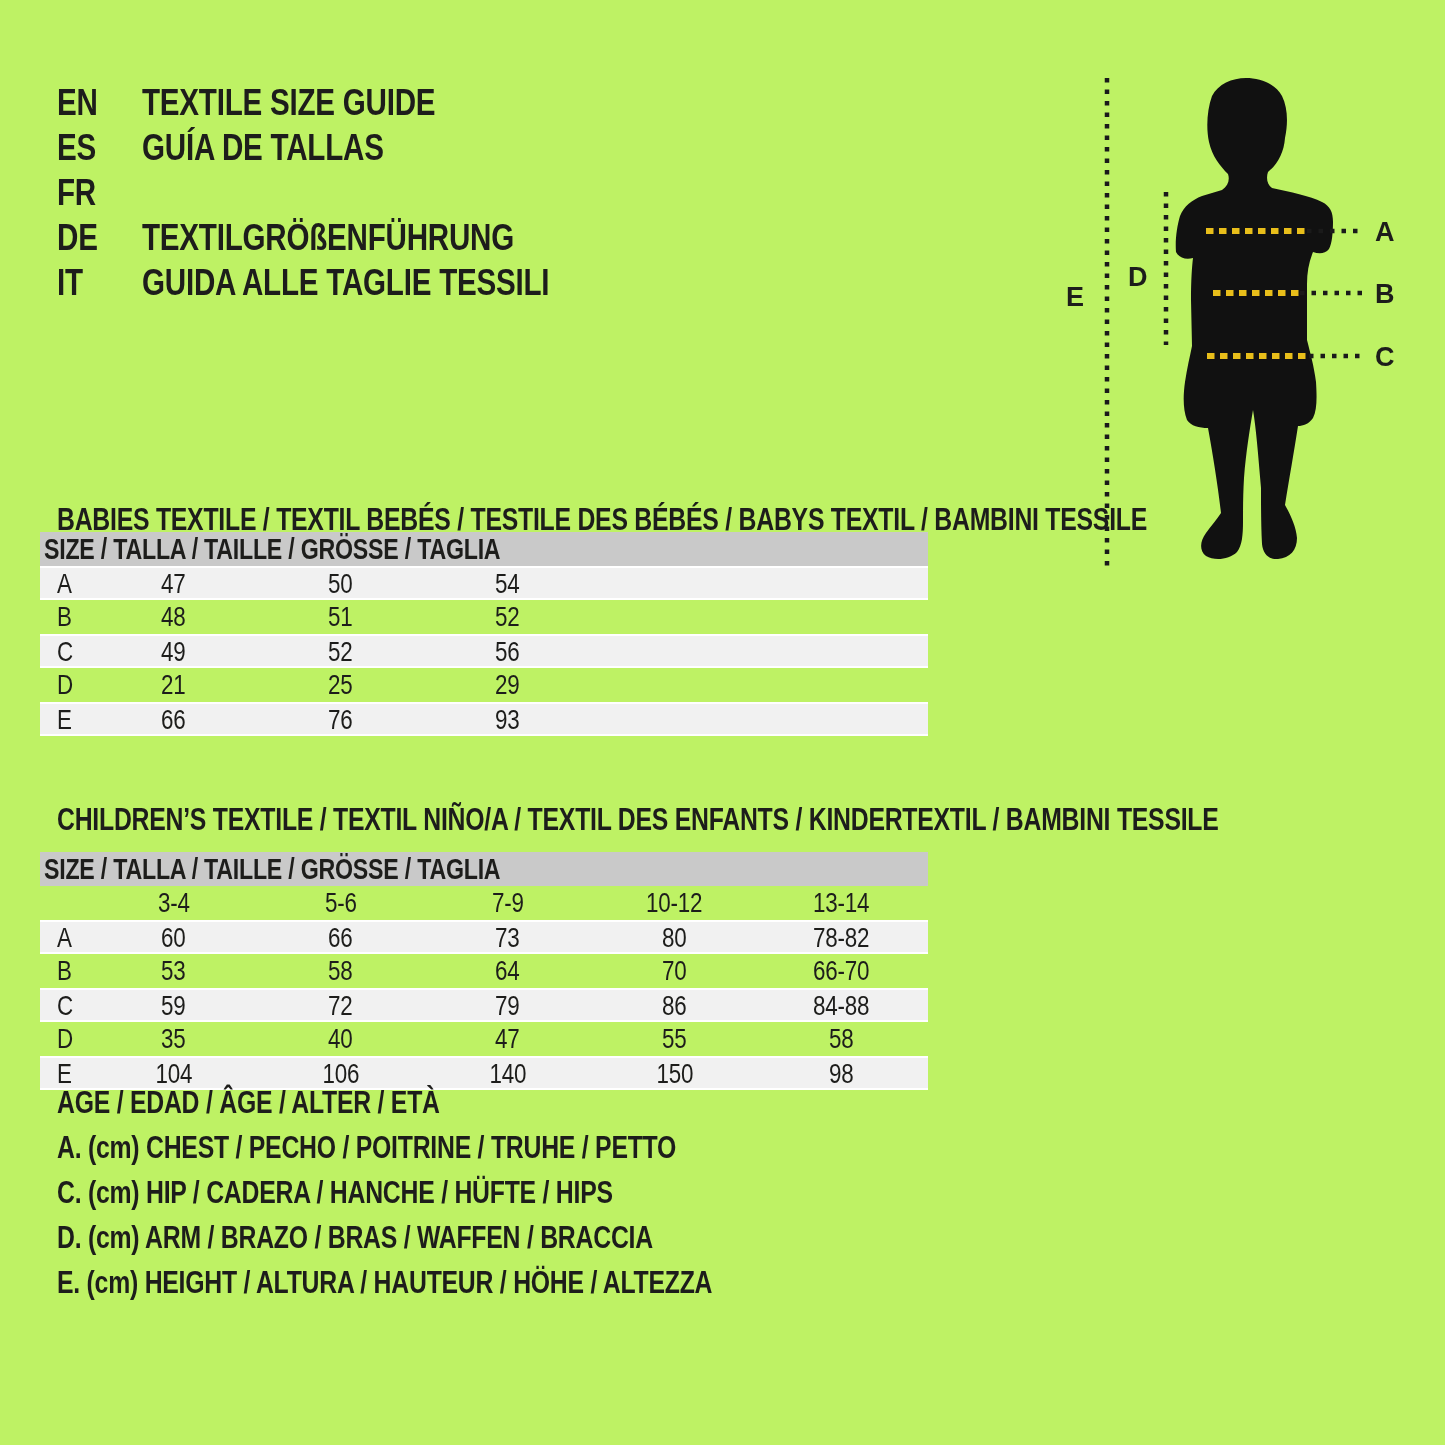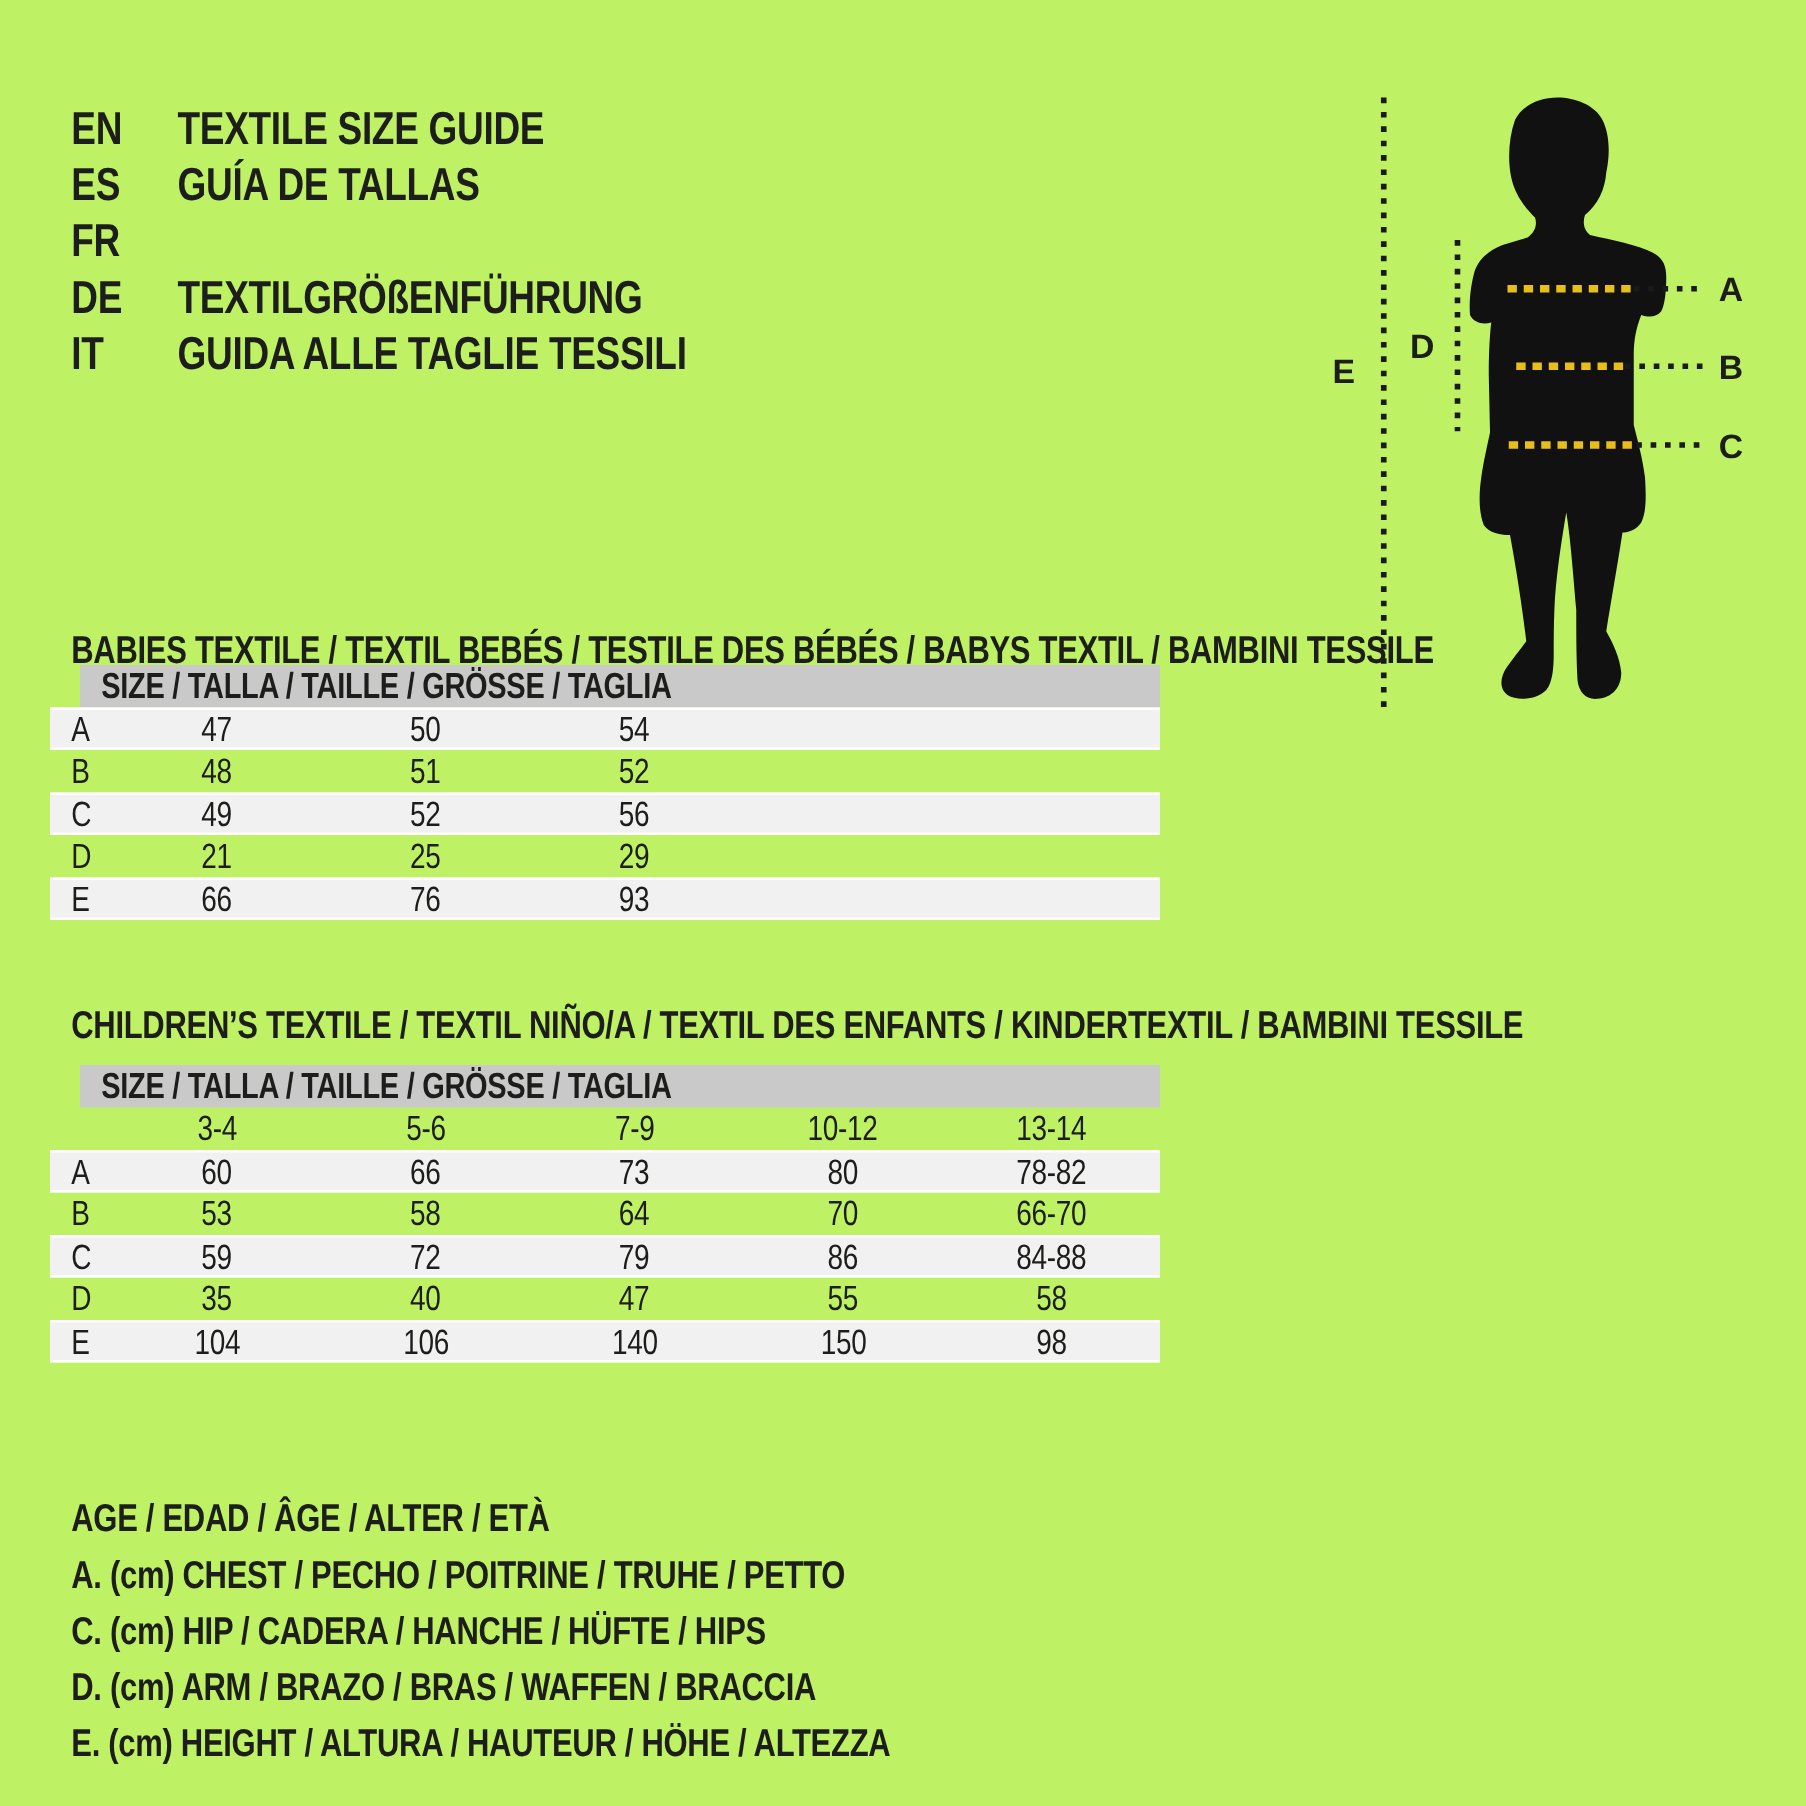--- a/index.html
+++ b/index.html
@@ -23,30 +23,30 @@
 
   
   .sec-title{position:absolute;left:57px;margin:0;font-size:31px;font-weight:bold;}
   .sec-title.babies{top:502px;}
   .sec-title.children{top:802px;}
 
   
   .tablewrap{position:absolute;left:40px;width:888px;}
   .tablewrap.babies{top:532px;}
   .tablewrap.children{top:852px;}
-  .size-bar{height:34px;line-height:34px;background:#c9c9c9;padding-left:17px;font-size:29px;font-weight:bold;margin-left:24px;}
+  .size-bar{height:34px;line-height:34px;background:#c9c9c9;padding-left:4px;font-size:29px;font-weight:bold;}
   .trow{display:grid;height:34px;align-items:center;font-size:28px;}
   .cols-3 .trow{grid-template-columns:50px 167px 167px 167px;}
   .cols-5 .trow{grid-template-columns:50px 167px 167px 167px 167px 167px;}
   .trow.striped{background:#f1f1f1;border-top:2px solid #fff;border-bottom:2px solid #fff;box-sizing:border-box;}
   .cell{text-align:center;}
   .cell.rlabel{text-align:left;padding-left:17px;}
 
   
-  .legend{position:absolute;left:57px;top:1192px;}
+  .legend{position:absolute;left:57px;top:1080px;}
   .legend-line{height:45px;display:flex;align-items:center;font-size:31px;font-weight:bold;}
 </style>
 </head>
 <body>
 
 <div class="page">
 
   <div class="lang-header">
     <div class="lang-row">
       <span class="lang-code"><span class="cond">EN</span></span>

